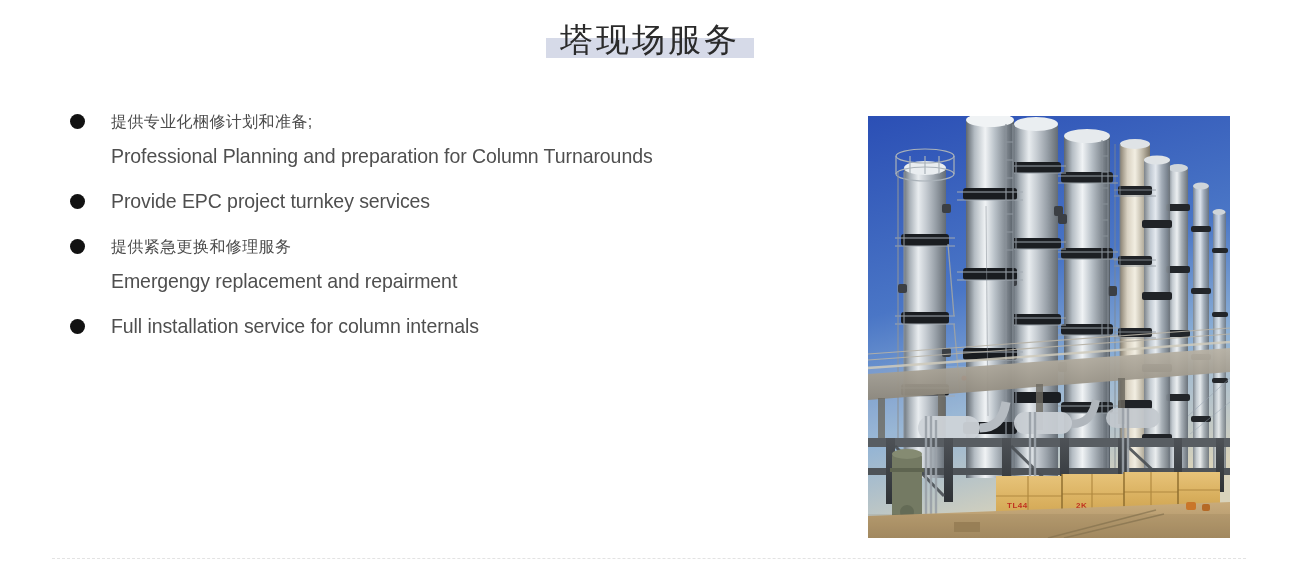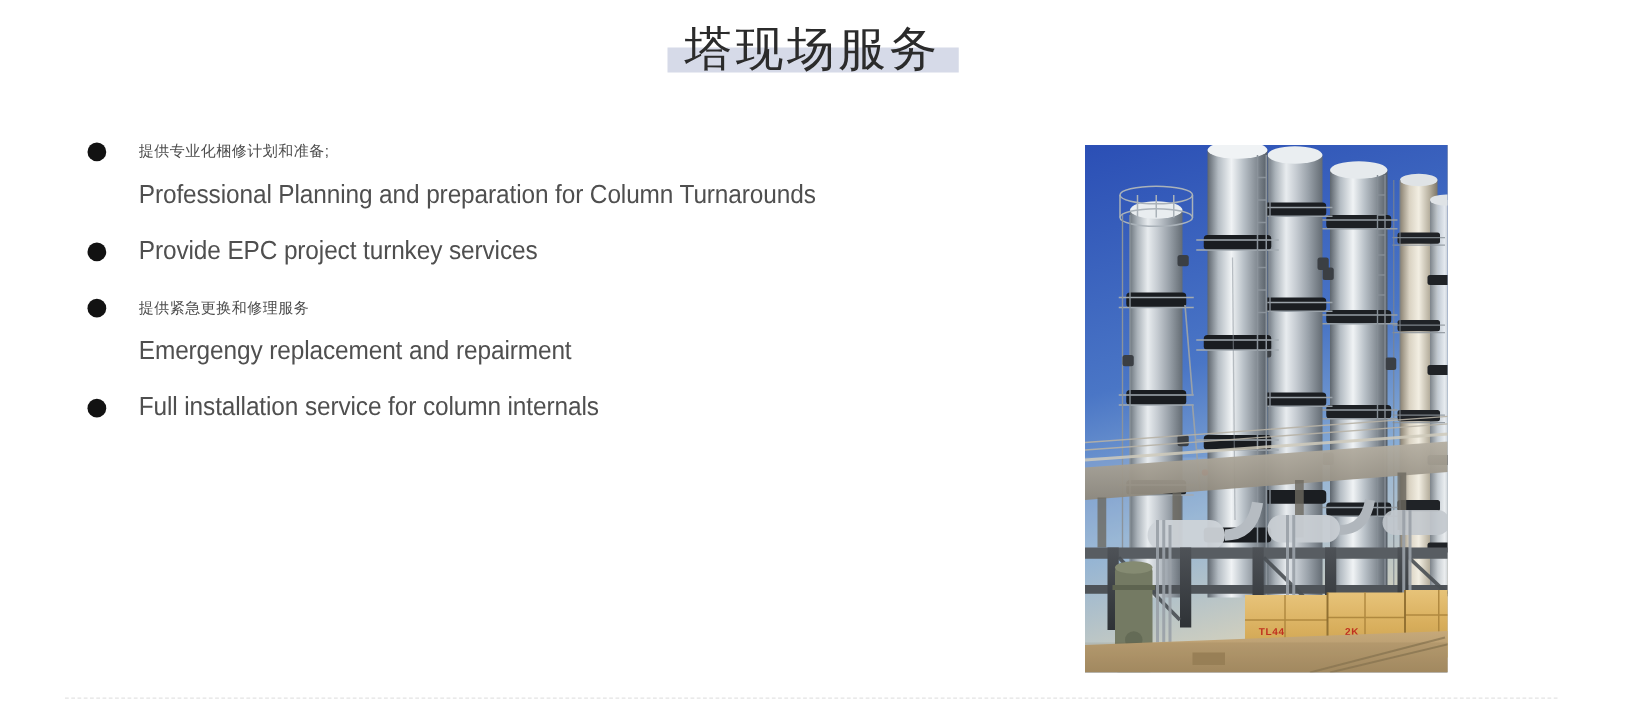--- a/index.html
+++ b/index.html
@@ -35,21 +35,21 @@
     left: -10px;
     right: -10px;
     bottom: 4px;
     height: 20px;
     background: #d6dae8;
     z-index: 0;
   }
   .title-text {
     position: relative;
     z-index: 1;
-    font-size: 38px;
+    font-size: 33px;
     letter-spacing: 3px;
     color: #2b2b2b;
     font-weight: 400;
     line-height: 44px;
     white-space: nowrap;
   }
 
   
   .list {
     position: absolute;
@@ -65,45 +65,45 @@
   .bullet {
     position: absolute;
     left: 2px;
     top: 10px;
     width: 15px;
     height: 15px;
     border-radius: 50%;
     background: #121212;
   }
   .cn {
-    font-size: 12px;
+    font-size: 16px;
     line-height: 35px;
     color: #4c4c4c;
     letter-spacing: 0.4px;
     white-space: nowrap;
   }
   .en {
     font-size: 21px;
     line-height: 34px;
     color: #4f4f4f;
     letter-spacing: -0.1px;
     white-space: nowrap;
     transform: scaleX(0.93);
     transform-origin: left center;
   }
 
   
   .photo {
     position: absolute;
     left: 868px;
     top: 116px;
-    width: 290px;
+    width: 362px;
     height: 422px;
     overflow: hidden;
-    background: #737373;
+    background: #fca5a5;
   }
   .photo svg { display: block; }
 
   
   .divider {
     position: absolute;
     left: 52px;
     top: 558px;
     width: 1194px;
     height: 1px;

